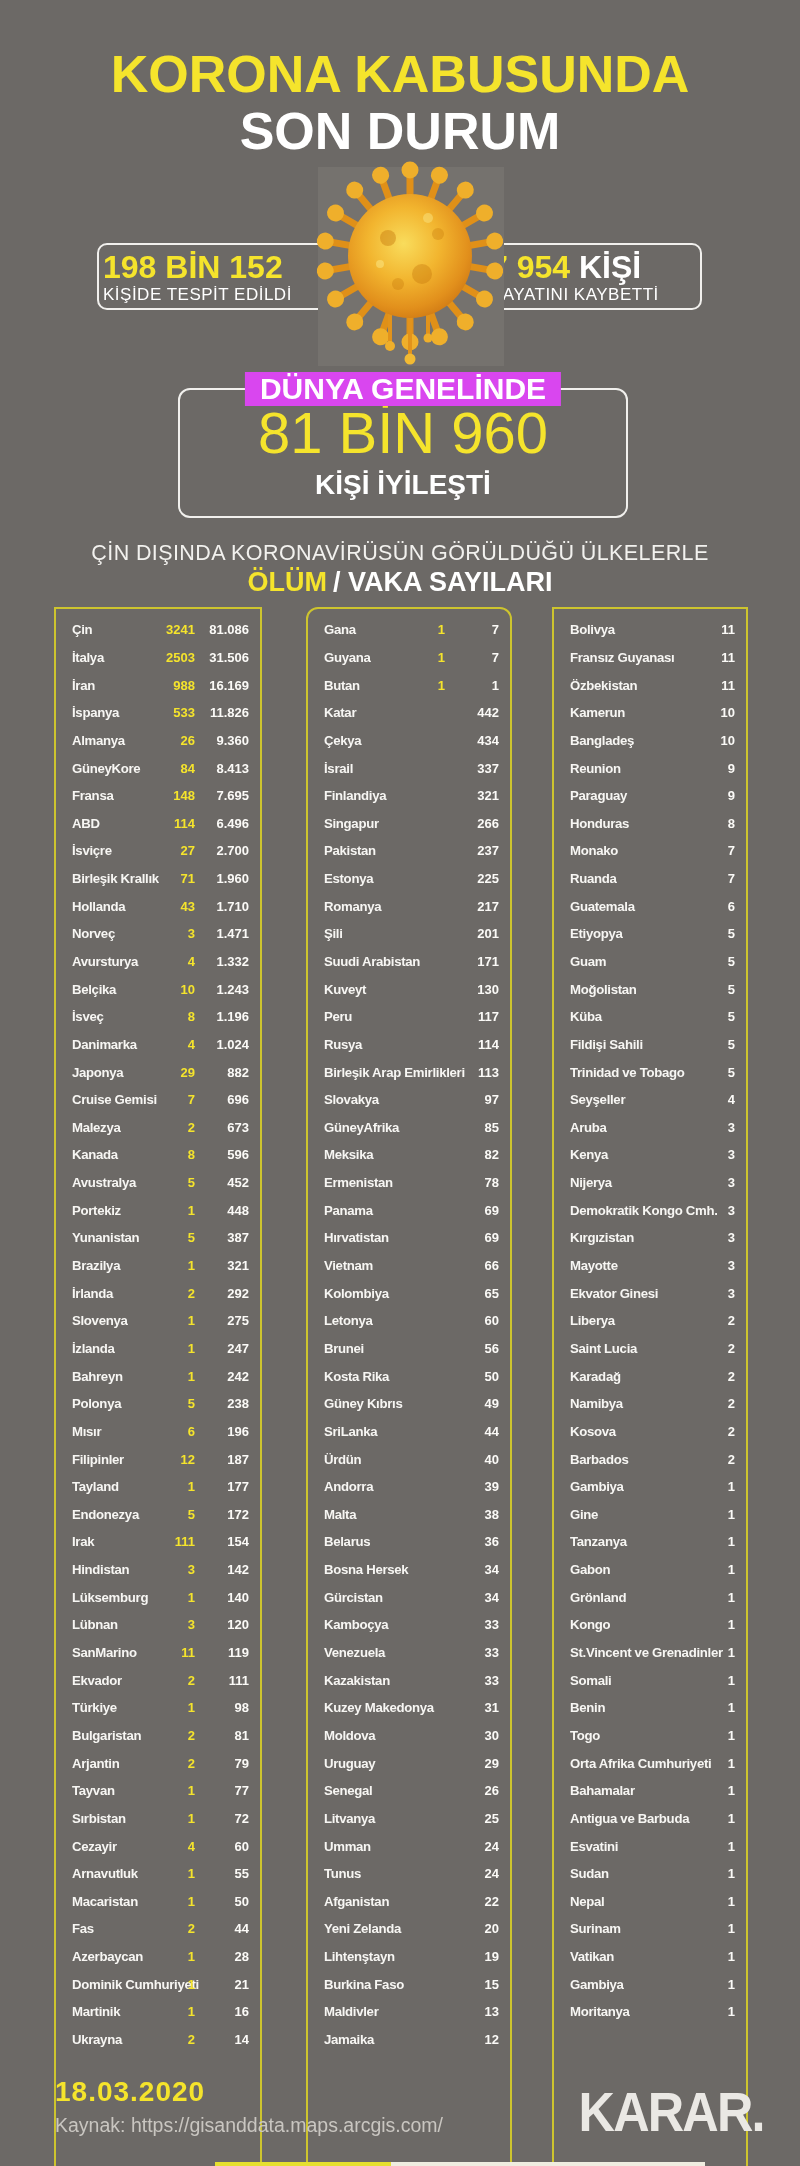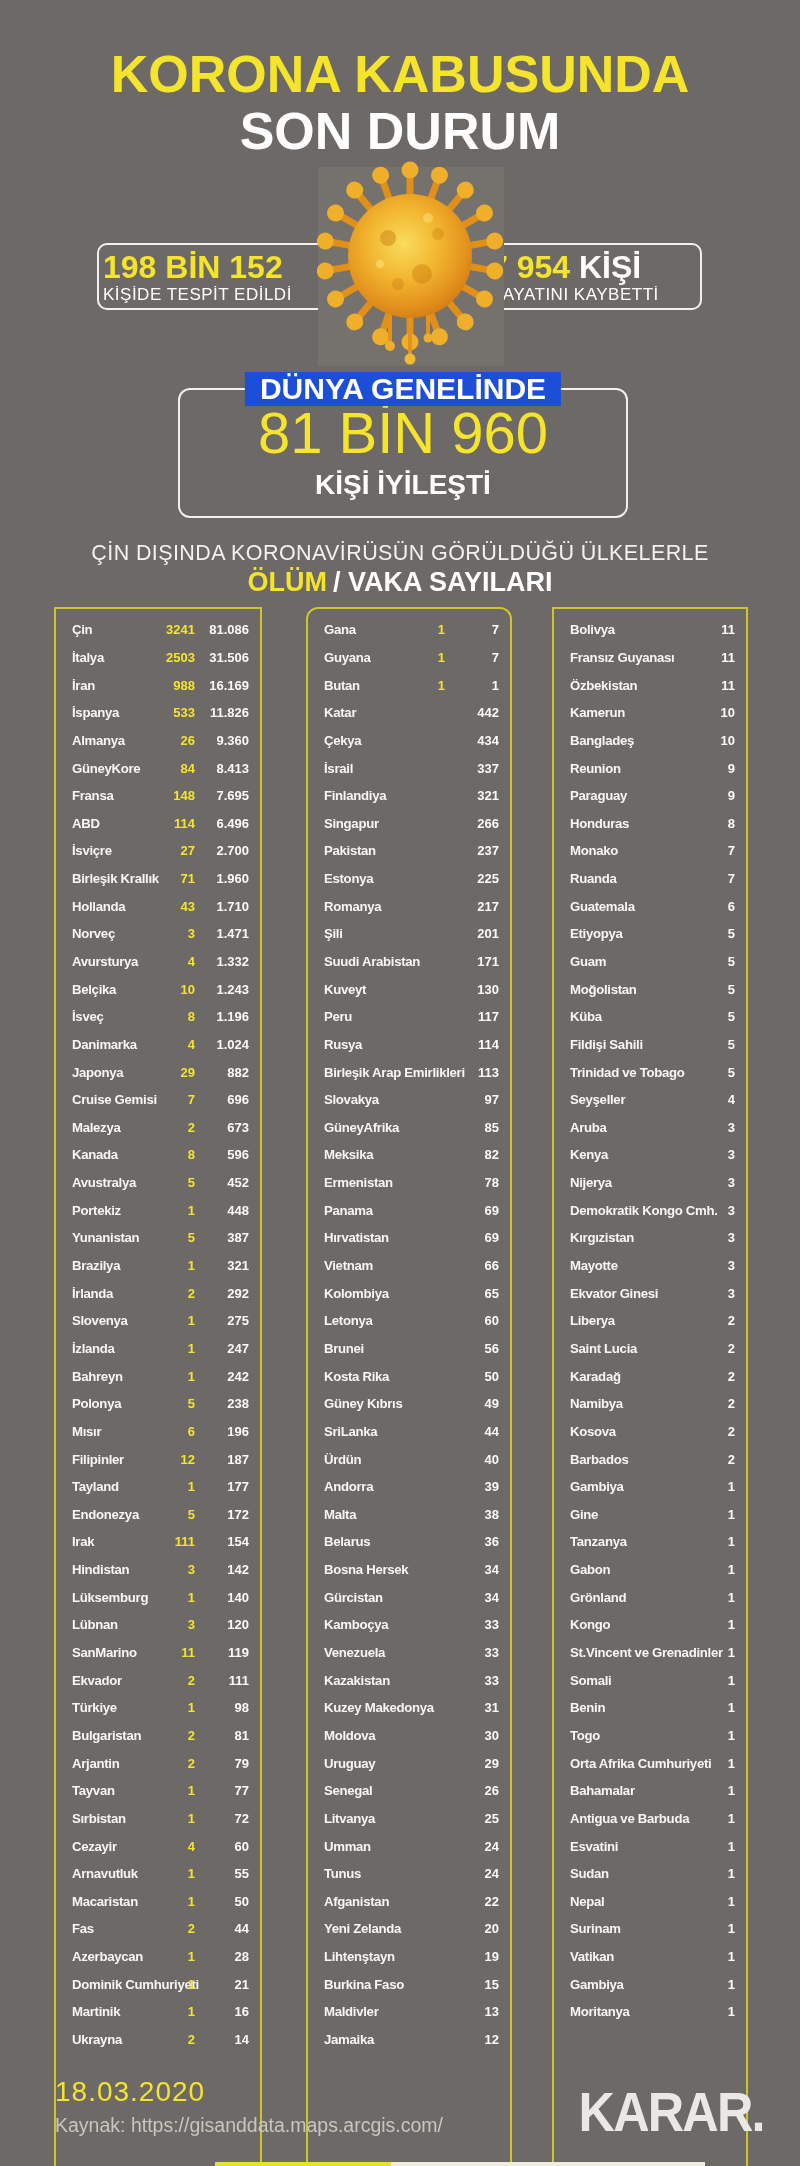--- a/index.html
+++ b/index.html
@@ -13,39 +13,39 @@
            border-radius:10px;box-sizing:border-box;}
   .stat-stack{position:absolute;top:5px;width:240px;text-align:left;}
   .stat-left{left:4px;}
   .stat-right{left:391px;}
   .stat-num{font-size:32px;font-weight:800;color:#F5E42C;line-height:34px;white-space:nowrap;}
   .stat-num .w{color:#FFFFFF;}
   .stat-cap{font-size:17px;font-weight:400;color:#FFFFFF;letter-spacing:.5px;margin-top:1px;white-space:nowrap;}
   .virus{position:absolute;left:306px;top:156px;width:208px;height:212px;}
   .worldbox{position:absolute;left:178px;top:388px;width:450px;height:130px;border:2px solid #F1F0ED;
             border-radius:12px;box-sizing:border-box;text-align:center;}
-  .world-label{position:absolute;top:-18px;left:50%;transform:translateX(-50%);background:#1d4ed8;
+  .world-label{position:absolute;top:-18px;left:50%;transform:translateX(-50%);background:#d946ef;
                padding:0 15px;font-size:30px;font-weight:800;color:#FFFFFF;white-space:nowrap;}
   .world-num{margin-top:14px;font-size:58px;font-weight:400;color:#F5E42C;line-height:1;}
   .world-cap{margin-top:7px;font-size:28px;font-weight:800;color:#FFFFFF;}
   .subtitle1{top:541px;font-size:21.5px;color:#F2F1EE;letter-spacing:.4px;}
   .subtitle2{top:567px;font-size:27px;font-weight:800;color:#FFFFFF;}
   .subtitle2 .y{color:#F5E42C;}
   .subtitle2 .r{margin-left:6px;}
   .table{position:absolute;left:54px;top:607px;display:flex;}
   .col{height:1761px;border:2px solid #CDC42E;box-sizing:border-box;padding-top:7px;}
   .col1{width:208px;}
   .col2{width:206px;margin-left:44px;border-radius:12px;}
   .col3{width:196px;margin-left:40px;}
   .trow{height:27.65px;display:flex;align-items:center;padding:0 11px 0 16px;}
   .tc{flex:1 1 0;min-width:0;white-space:nowrap;overflow:visible;font-size:13.2px;font-weight:700;
       color:#F7F6F3;letter-spacing:-0.3px;}
   .td{width:40px;flex-shrink:0;text-align:right;font-size:13px;font-weight:700;color:#F5E42C;}
   .tv{width:54px;flex-shrink:0;text-align:right;font-size:13px;font-weight:700;color:#FBFAF7;}
-  .date{position:absolute;left:55px;top:2076px;font-size:28px;font-weight:400;color:#F5E42C;letter-spacing:1px;}
+  .date{position:absolute;left:55px;top:2076px;font-size:28px;font-weight:700;color:#F5E42C;letter-spacing:1px;}
   .source{position:absolute;left:55px;top:2114px;font-size:19.5px;color:#C9C6C1;}
   .logo{position:absolute;right:36px;top:2084px;font-size:56px;font-weight:800;color:#EAE8E4;
         letter-spacing:-2px;transform:scaleX(.9);transform-origin:100% 50%;line-height:1;}
   .bottom-strip{position:absolute;bottom:0;left:215px;width:490px;height:4px;
         background:linear-gradient(90deg,#E6E02E 0 36%,#EFEDE0 36% 100%);}
 </style>
 </head>
 <body>
 
 <div class="page">

